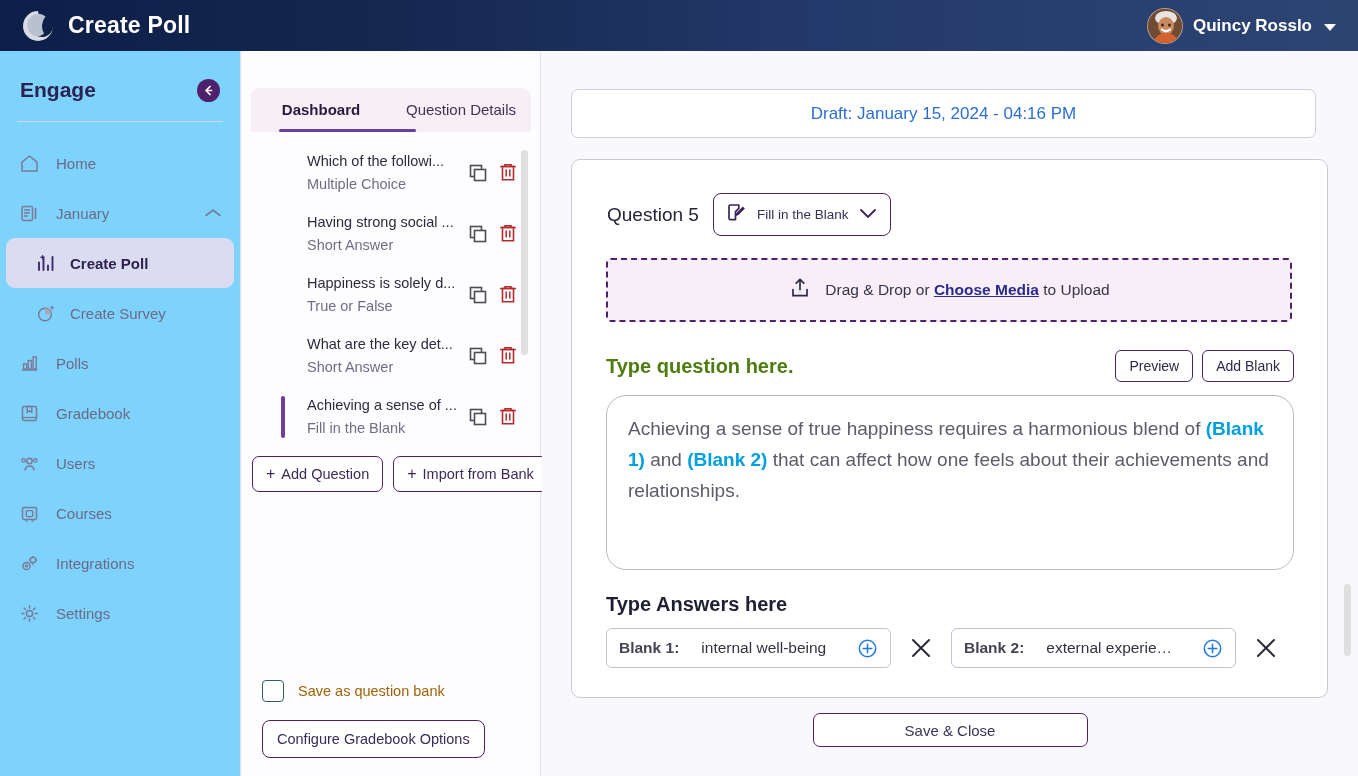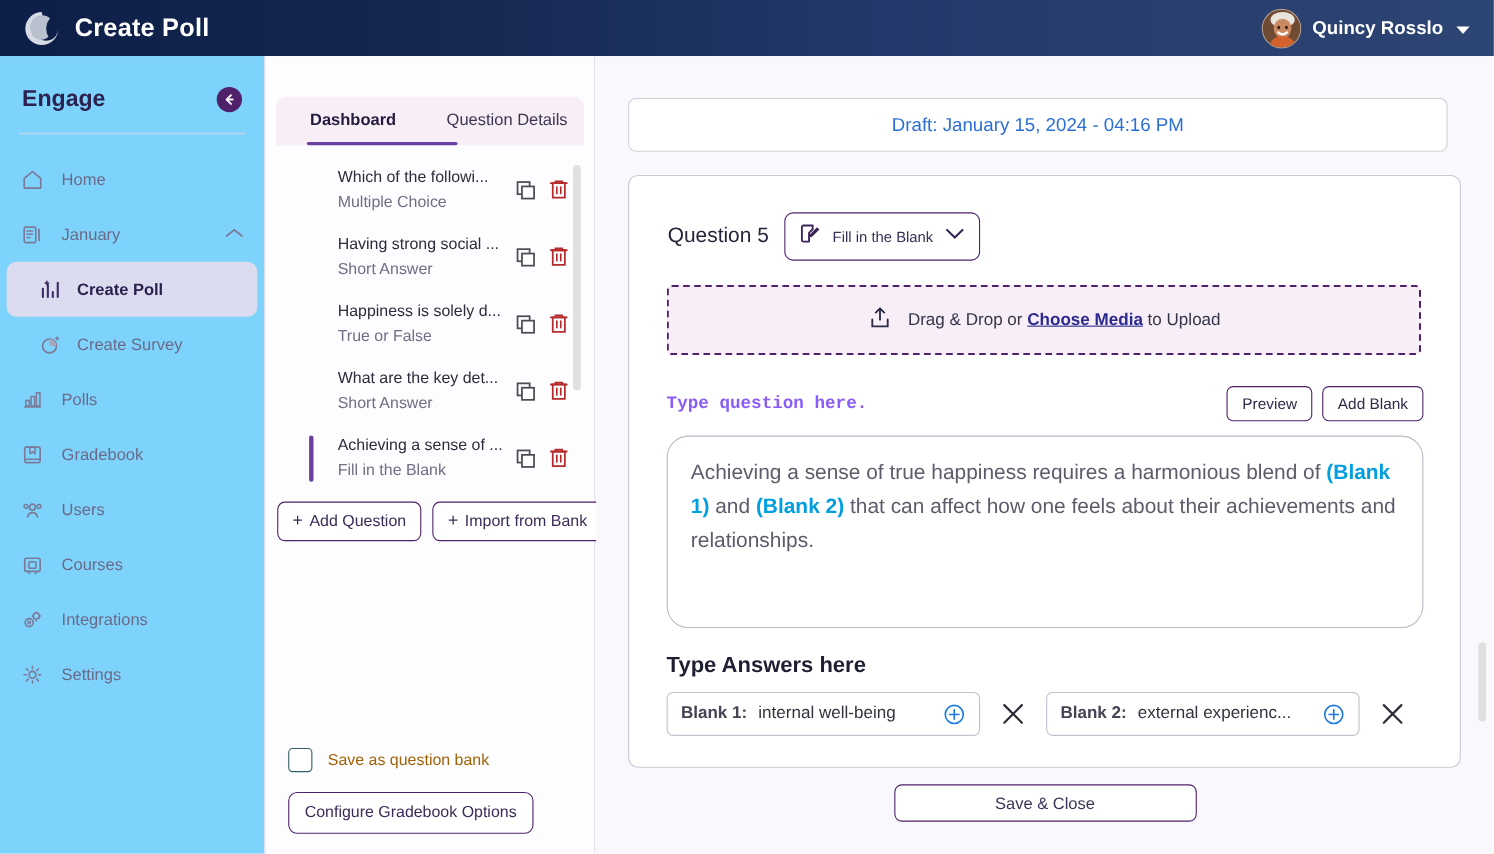--- a/index.html
+++ b/index.html
@@ -163,40 +163,40 @@
     border: 2.2px dashed #50216b; border-radius: 5px; background: #f8eef7;
     display: flex; align-items: center; justify-content: center; gap: 13px;
     cursor: pointer;
   }
   .dz-text { font-size: 15.5px; color: #35354a; }
   .dz-link { color: #2b2b8f; text-decoration: underline; font-weight: bold; cursor: pointer; }
   .qrow {
     display: flex; align-items: center; justify-content: space-between;
     margin: 28px 33px 0 34px;
   }
-  .qprompt { font-size: 16px; font-weight: bold; color: #8b5cf6; font-family: Liberation Mono, monospace; }
+  .qprompt { font-size: 20px; font-weight: bold; color: #4d7c0f; }
   .smallbtns { display: flex; gap: 9px; }
   .sbtn {
     border: 1.3px solid #50216b; background: #fff; color: #2f2a4a;
     border-radius: 6px; font-size: 14px; padding: 7px 13px;
     cursor: pointer; font-family: inherit;
   }
   .qtextarea {
     margin: 13px 33px 0 34px; height: 175px;
     border: 1px solid #b9b9c6; border-radius: 20px;
     padding: 18px 21px; font-size: 19px; line-height: 1.62; color: #5c5c6b;
     overflow: hidden; cursor: text;
   }
   .blanktag { color: #009fe0; font-weight: bold; }
   .ans-label {
     margin: 23px 0 0 34px; font-size: 20px; font-weight: bold; color: #1f1f33;
   }
   .ansrow { display: flex; align-items: center; gap: 17px; margin: 12px 0 0 34px; }
   .ansfield {
-    display: flex; align-items: center; gap: 10px;
+    display: flex; align-items: center; gap: 22px;
     border: 1px solid #c2c2ce; border-radius: 6px; background: #fff;
     height: 40px; padding: 0 12px; width: 285px; cursor: text;
   }
   .ans-key { font-size: 15.5px; font-weight: bold; color: #444454; white-space: nowrap; }
   .ans-val {
     font-size: 15.5px; color: #33333f; flex: 1; min-width: 0;
     white-space: nowrap; overflow: hidden; text-overflow: ellipsis;
   }
   .plus-circle { flex: none; cursor: pointer; display: flex; }
   .x-btn { cursor: pointer; display: flex; flex: none; }

